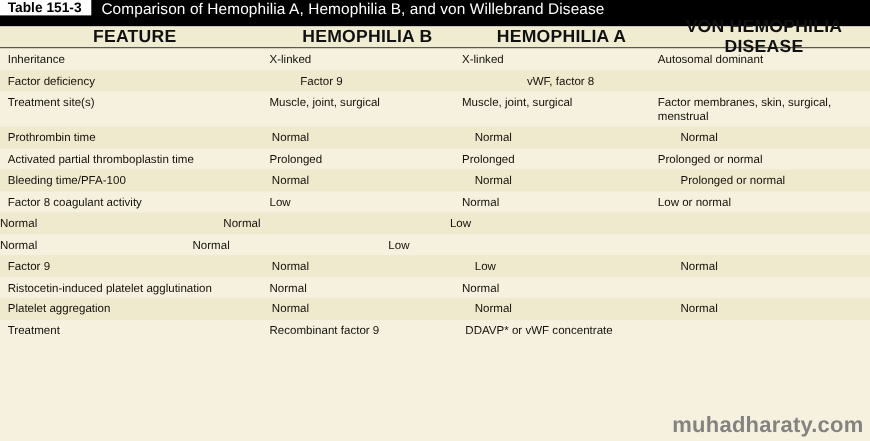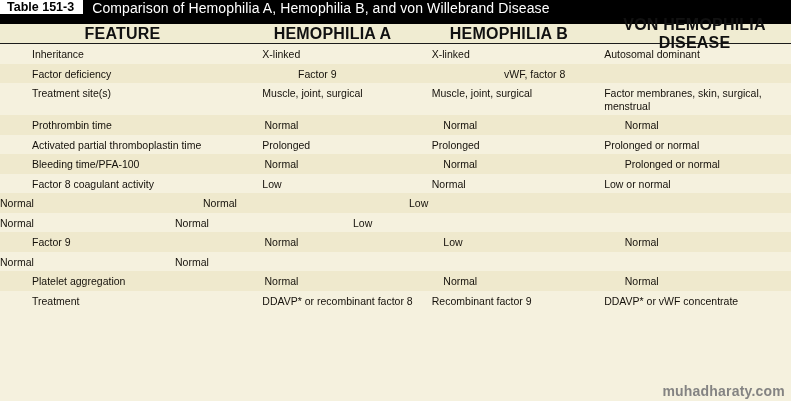--- a/index.html
+++ b/index.html
@@ -76,55 +76,54 @@
     font-size: 10.5px;
     color: #15110b;
     line-height: 12.5px;
   }
   .row .cell {
     box-sizing: border-box;
   }
   .row .c0 {
     padding-left: 7px;
     padding-right: 6px;
-    margin-left: 25px;
   }
   .row .c1, .row .c2, .row .c3 {
     padding-right: 8px;
   }
   .row.shade {
     background: #efe9cd;
     gap: 28px;
   }
   .watermark {
     position: absolute;
     right: 6px;
     bottom: 2px;
-    font-size: 14px;
+    font-size: 20px;
     font-weight: bold;
     color: #7e7e7e;
     font-family: "Liberation Sans", sans-serif;
     letter-spacing: 0.2px;
     opacity: 0.95;
   }
 </style>
 </head>
 <body>
 
 <div class="table-wrap">
 
   <div class="title-bar">
     <div class="title-number">Table 151-3</div>
     <div class="title-text">Comparison of Hemophilia A, Hemophilia B, and von Willebrand Disease</div>
   </div>
 
   <div class="col-header">
     <div class="cell c0">FEATURE</div>
+    <div class="cell c2">HEMOPHILIA B</div>
     <div class="cell c1">HEMOPHILIA A</div>
-    <div class="cell c2">HEMOPHILIA B</div>
     <div class="cell c3">VON HEMOPHILIA DISEASE</div>
   </div>
 
   <div class="body-rows">
 
     <div class="row">
       <div class="cell c0">Inheritance</div>
       <div class="cell c1">X-linked</div>
       <div class="cell c2">X-linked</div>
       <div class="cell c3">Autosomal dominant</div>
@@ -184,34 +183,34 @@
     </div>
 
     <div class="row shade">
       <div class="cell c0">Factor 9</div>
       <div class="cell c1">Normal</div>
       <div class="cell c2">Low</div>
       <div class="cell c3">Normal</div>
     </div>
 
     <div class="row">
+      <div class="cell c0">Ristocetin-induced platelet agglutination</div>
       <div class="cell c1">Normal</div>
       <div class="cell c2">Normal</div>
     </div>
 
     <div class="row shade">
       <div class="cell c0">Platelet aggregation</div>
       <div class="cell c1">Normal</div>
       <div class="cell c2">Normal</div>
       <div class="cell c3">Normal</div>
     </div>
 
     <div class="row">
       <div class="cell c0">Treatment</div>
-      <div class="cell c1">DDAVP* or recombinant factor 8</div>
       <div class="cell c2">Recombinant factor 9</div>
       <div class="cell c3">DDAVP* or vWF concentrate</div>
     </div>
 
   </div>
 
   <div class="watermark">muhadharaty.com</div>
 </div>
 
 </body></html>

